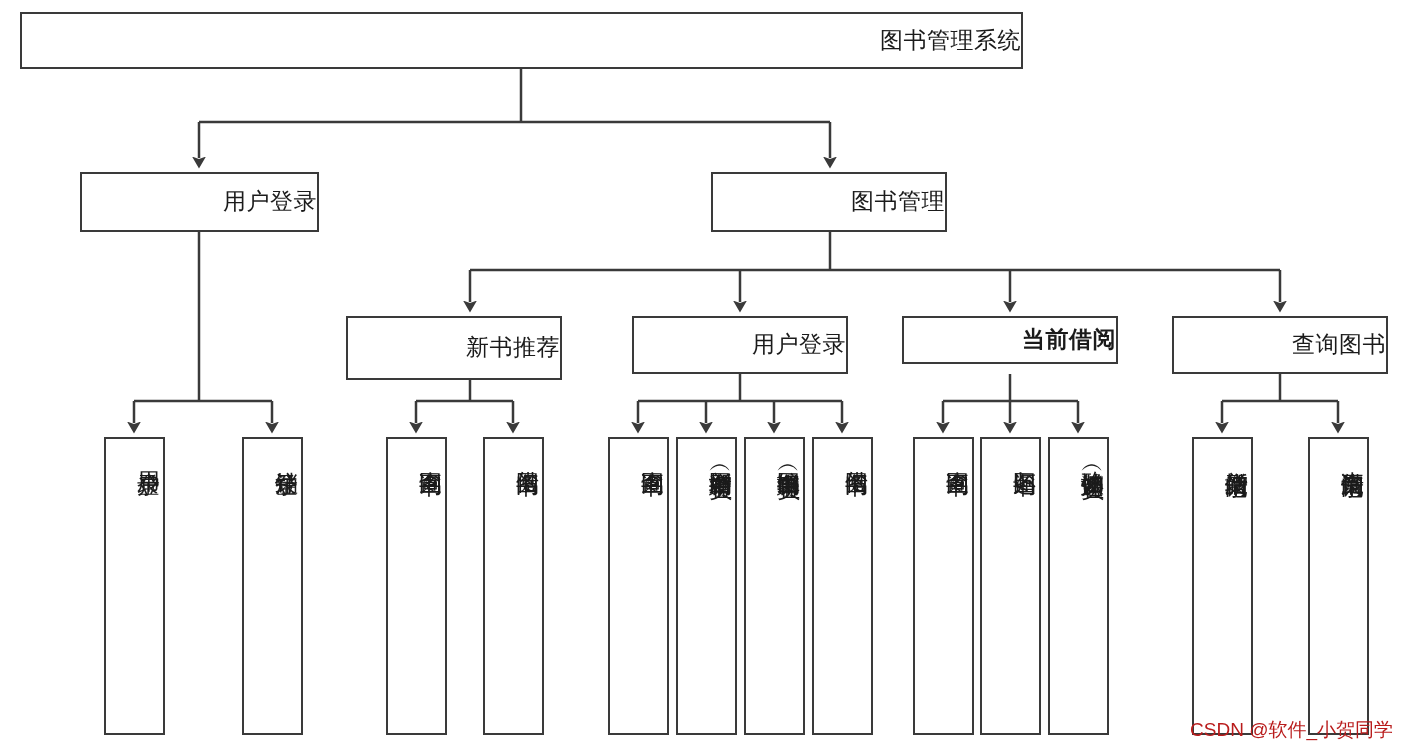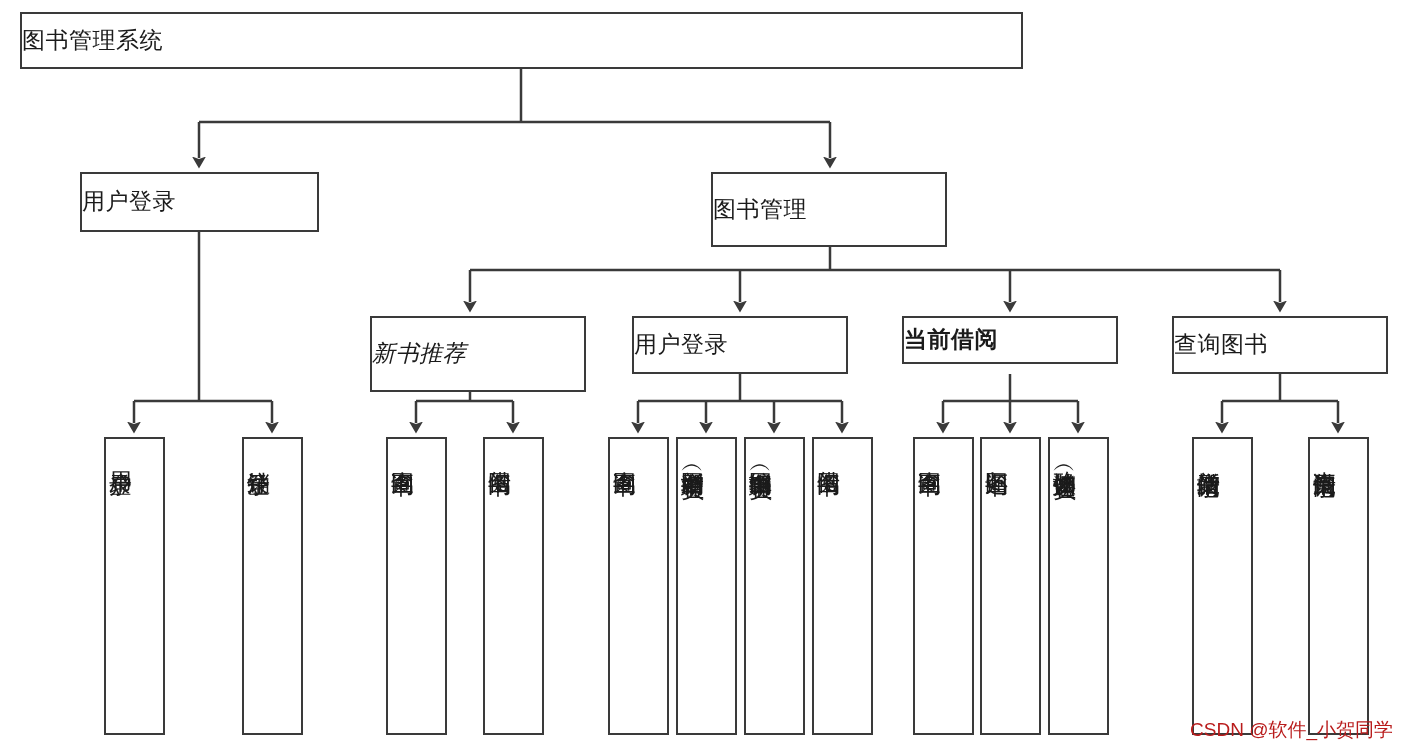--- a/index.html
+++ b/index.html
@@ -25,21 +25,21 @@
     height: 747px;
     pointer-events: none;
   }
   .node {
     position: absolute;
     box-sizing: border-box;
     background: #ffffff;
     border: 2.5px solid #3a3a3a;
     display: flex;
     align-items: center;
-    justify-content: flex-start;
+    justify-content: flex-end;
     color: #1b1b1b;
     z-index: 2;
   }
   .node .lbl {
     display: block;
     text-align: center;
     line-height: 1.18;
     letter-spacing: 0.5px;
   }
   
@@ -133,25 +133,25 @@
     </g>
   </svg>
 
   <div class="node h root" style="left:20px; top:12px; width:1003px; height:57px;">
     <span class="lbl">图书管理系统</span>
   </div>
 
   <div class="node h" style="left:80px; top:172px; width:239px; height:60px;">
     <span class="lbl">用户登录</span>
   </div>
-  <div class="node h" style="left:711px; top:172px; width:236px; height:75px;">
+  <div class="node h" style="left:711px; top:172px; width:236px; height:60px;">
     <span class="lbl">图书管理</span>
   </div>
 
-  <div class="node h" style="left:370px; top:316px; width:216px; height:76px;font-style:italic;">
+  <div class="node h" style="left:346px; top:316px; width:216px; height:64px;">
     <span class="lbl">新书推荐</span>
   </div>
   <div class="node h" style="left:632px; top:316px; width:216px; height:58px;">
     <span class="lbl">用户登录</span>
   </div>
   <div class="node h" style="left:902px; top:316px; width:216px; height:48px;font-weight:bold;">
     <span class="lbl">当前借阅</span>
   </div>
   <div class="node h" style="left:1172px; top:316px; width:216px; height:58px;">
     <span class="lbl">查询图书</span>

